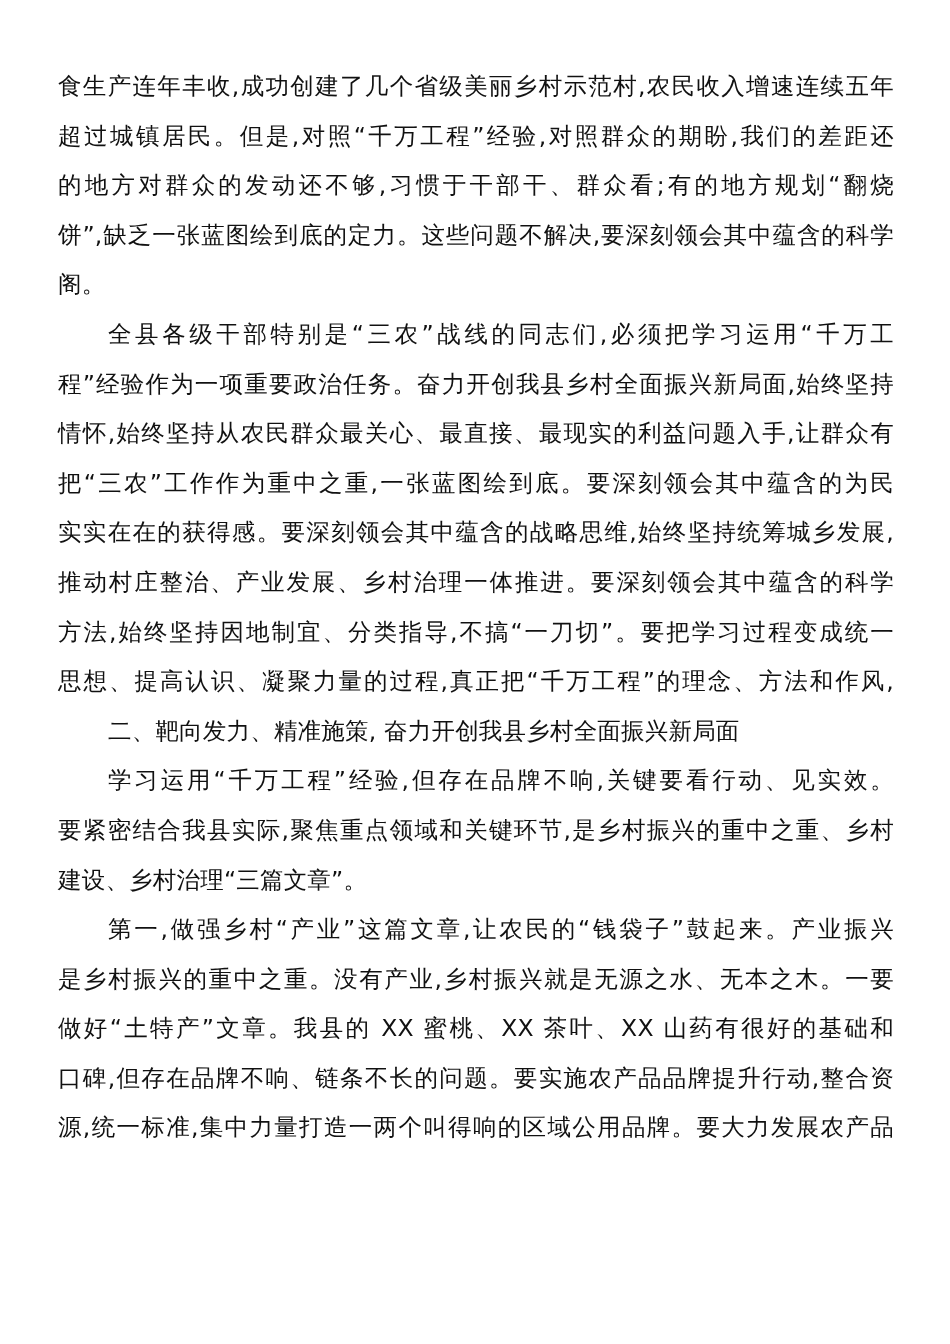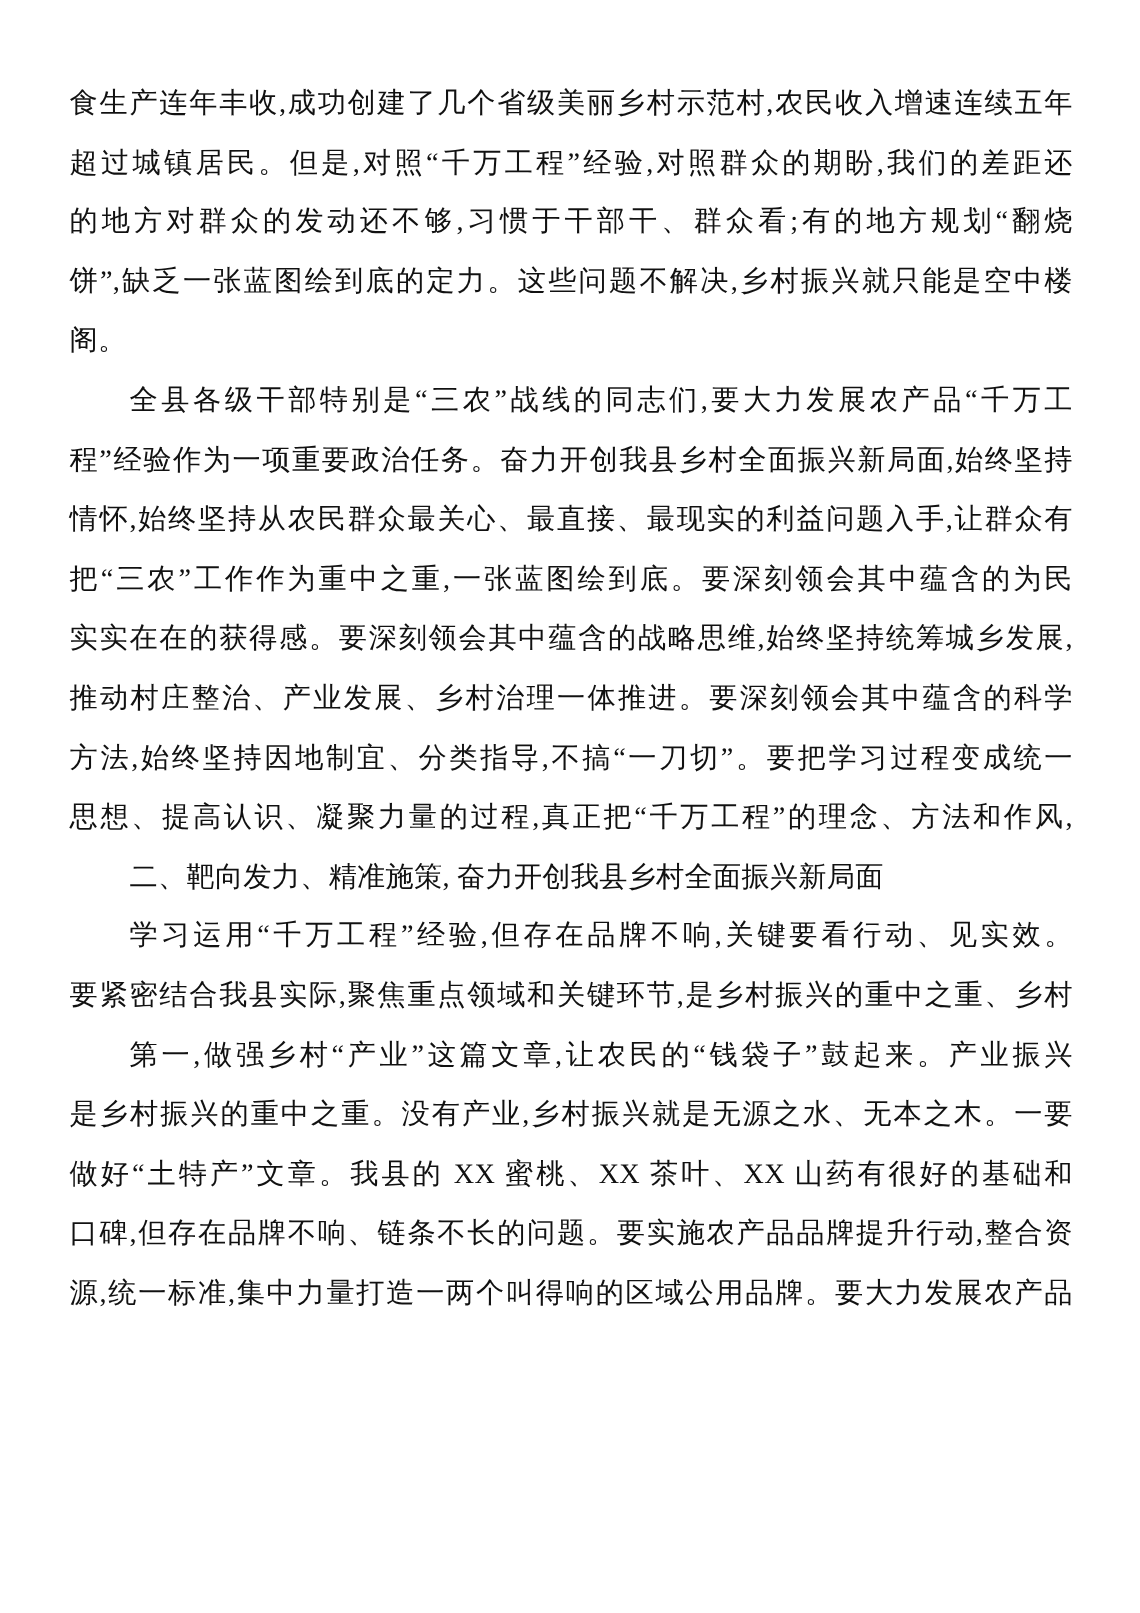--- a/index.html
+++ b/index.html
@@ -13,21 +13,20 @@
       overflow: hidden;
       position: relative;
       font-family: "DejaVu Sans", "Liberation Sans", sans-serif;
       color: #111111;
     }
     .page {
       position: absolute;
       left: 58px;
       top: 62px;
       width: 836px;
-      font-family: Liberation Serif, serif;
     }
     .line {
       height: 49.6px;
       line-height: 49.6px;
       font-size: 23.5px;
       white-space: nowrap;
       letter-spacing: 0.2px;
     }
     .justify {
       text-align: justify;
@@ -43,42 +42,43 @@
   </style>
 </head>
 <body>
 
 <div class="page">
 
   <div>
     <div class="line justify">食生产连年丰收,成功创建了几个省级美丽乡村示范村,农民收入增速连续五年</div>
     <div class="line justify">超过城镇居民。但是,对照“千万工程”经验,对照群众的期盼,我们的差距还</div>
     <div class="line justify">的地方对群众的发动还不够,习惯于干部干、群众看;有的地方规划“翻烧</div>
-    <div class="line justify">饼”,缺乏一张蓝图绘到底的定力。这些问题不解决,乡村振兴就只能是空中楼</div>
+    <div class="line justify">饼”,缺乏一张蓝图绘到底的定力。这些问题不解决,要深刻领会其中蕴含的科学</div>
     <div class="line left">阁。</div>
   </div>
 
   <div>
-    <div class="line justify indent">全县各级干部特别是“三农”战线的同志们,要大力发展农产品“千万工</div>
+    <div class="line justify indent">全县各级干部特别是“三农”战线的同志们,必须把学习运用“千万工</div>
     <div class="line justify">程”经验作为一项重要政治任务。奋力开创我县乡村全面振兴新局面,始终坚持</div>
     <div class="line justify">情怀,始终坚持从农民群众最关心、最直接、最现实的利益问题入手,让群众有</div>
     <div class="line justify">把“三农”工作作为重中之重,一张蓝图绘到底。要深刻领会其中蕴含的为民</div>
     <div class="line justify">实实在在的获得感。要深刻领会其中蕴含的战略思维,始终坚持统筹城乡发展,</div>
     <div class="line justify">推动村庄整治、产业发展、乡村治理一体推进。要深刻领会其中蕴含的科学</div>
     <div class="line justify">方法,始终坚持因地制宜、分类指导,不搞“一刀切”。要把学习过程变成统一</div>
     <div class="line justify">思想、提高认识、凝聚力量的过程,真正把“千万工程”的理念、方法和作风,</div>
   </div>
 
   <div>
     <div class="line left indent">二、靶向发力、精准施策, 奋力开创我县乡村全面振兴新局面</div>
   </div>
 
   <div>
     <div class="line justify indent">学习运用“千万工程”经验,但存在品牌不响,关键要看行动、见实效。</div>
     <div class="line justify">要紧密结合我县实际,聚焦重点领域和关键环节,是乡村振兴的重中之重、乡村</div>
+    <div class="line left">建设、乡村治理“三篇文章”。</div>
   </div>
 
   <div>
     <div class="line justify indent">第一,做强乡村“产业”这篇文章,让农民的“钱袋子”鼓起来。产业振兴</div>
     <div class="line justify">是乡村振兴的重中之重。没有产业,乡村振兴就是无源之水、无本之木。一要</div>
     <div class="line justify">做好“土特产”文章。我县的 XX 蜜桃、XX 茶叶、XX 山药有很好的基础和</div>
     <div class="line justify">口碑,但存在品牌不响、链条不长的问题。要实施农产品品牌提升行动,整合资</div>
     <div class="line justify">源,统一标准,集中力量打造一两个叫得响的区域公用品牌。要大力发展农产品</div>
   </div>
 

